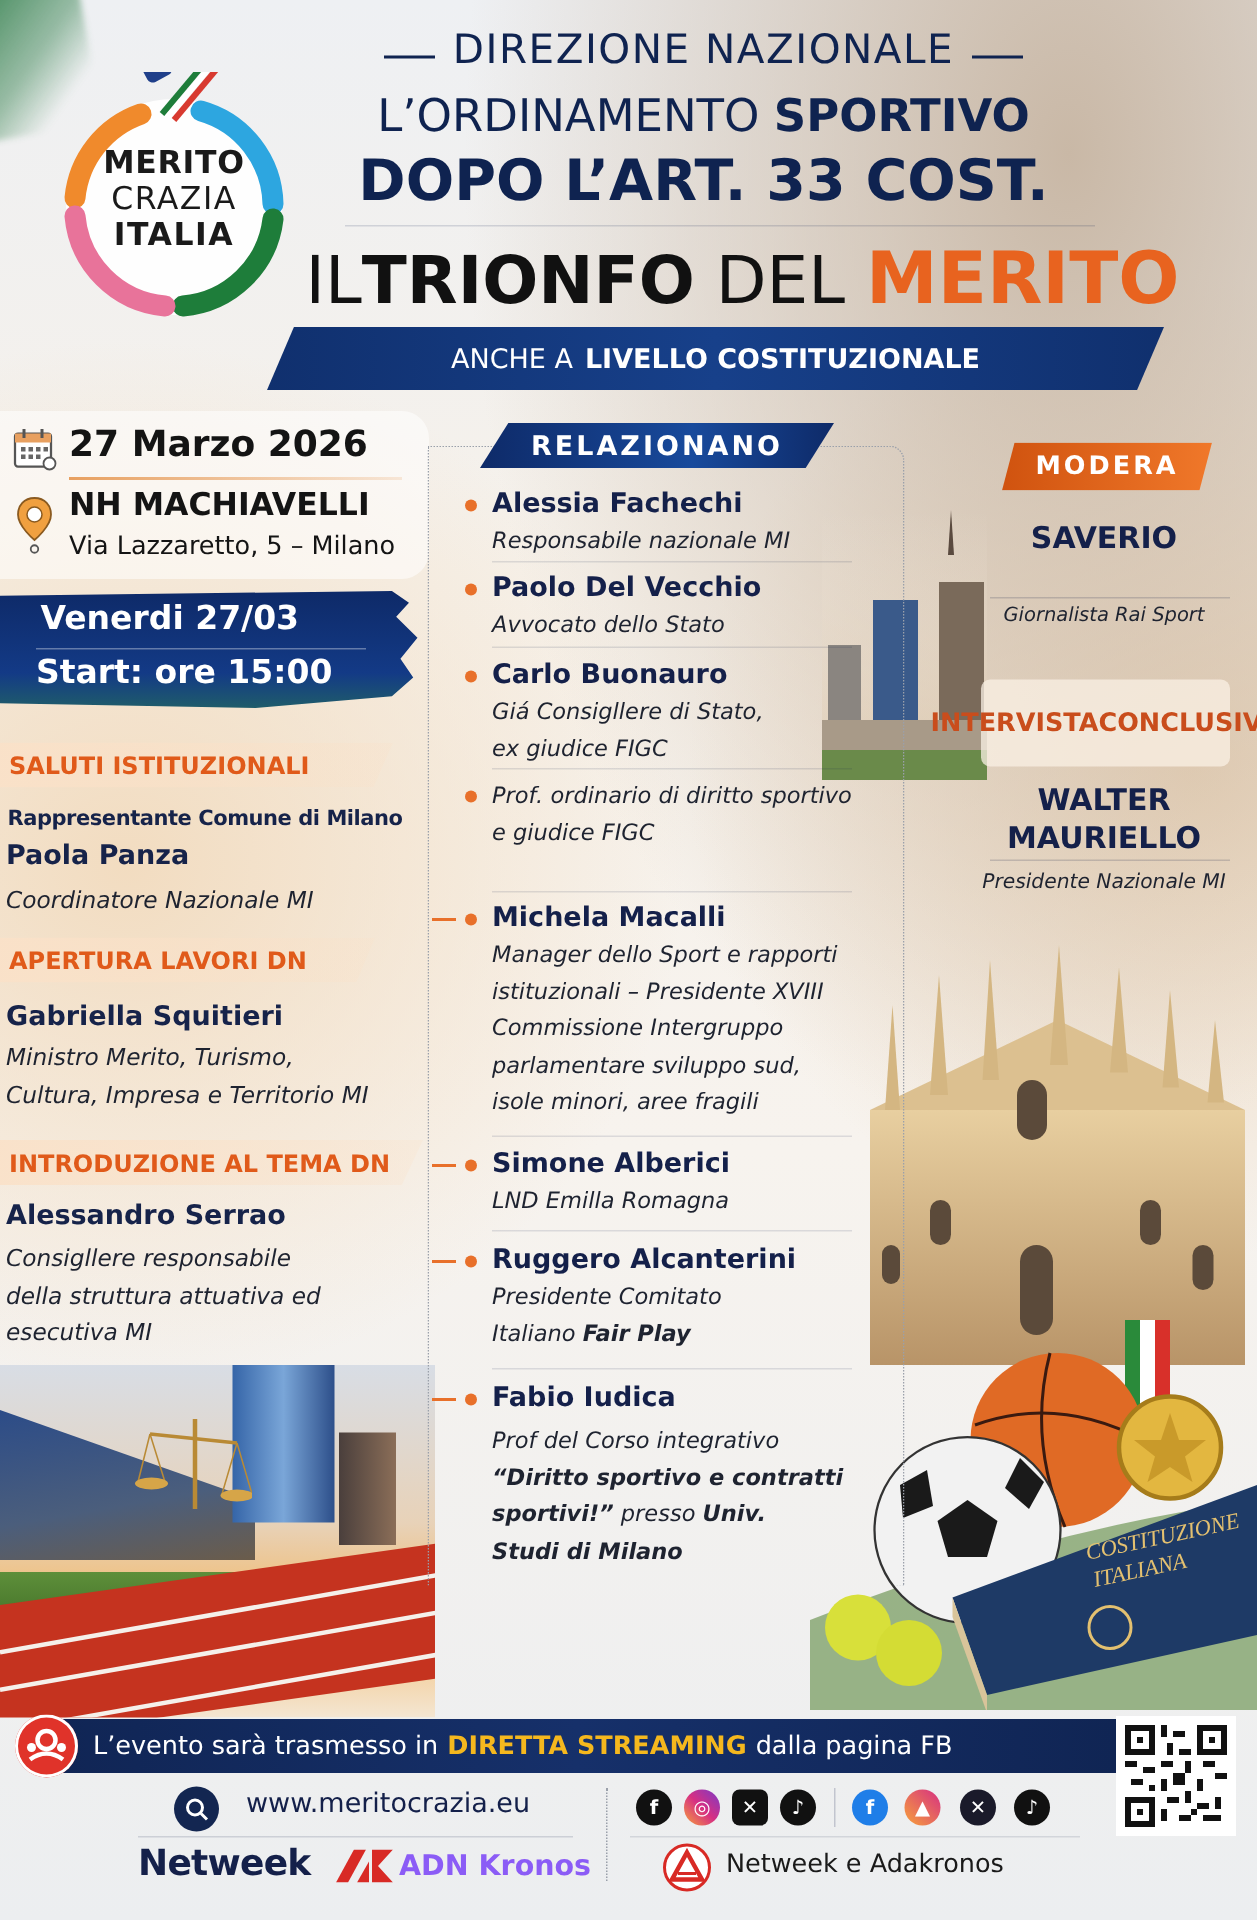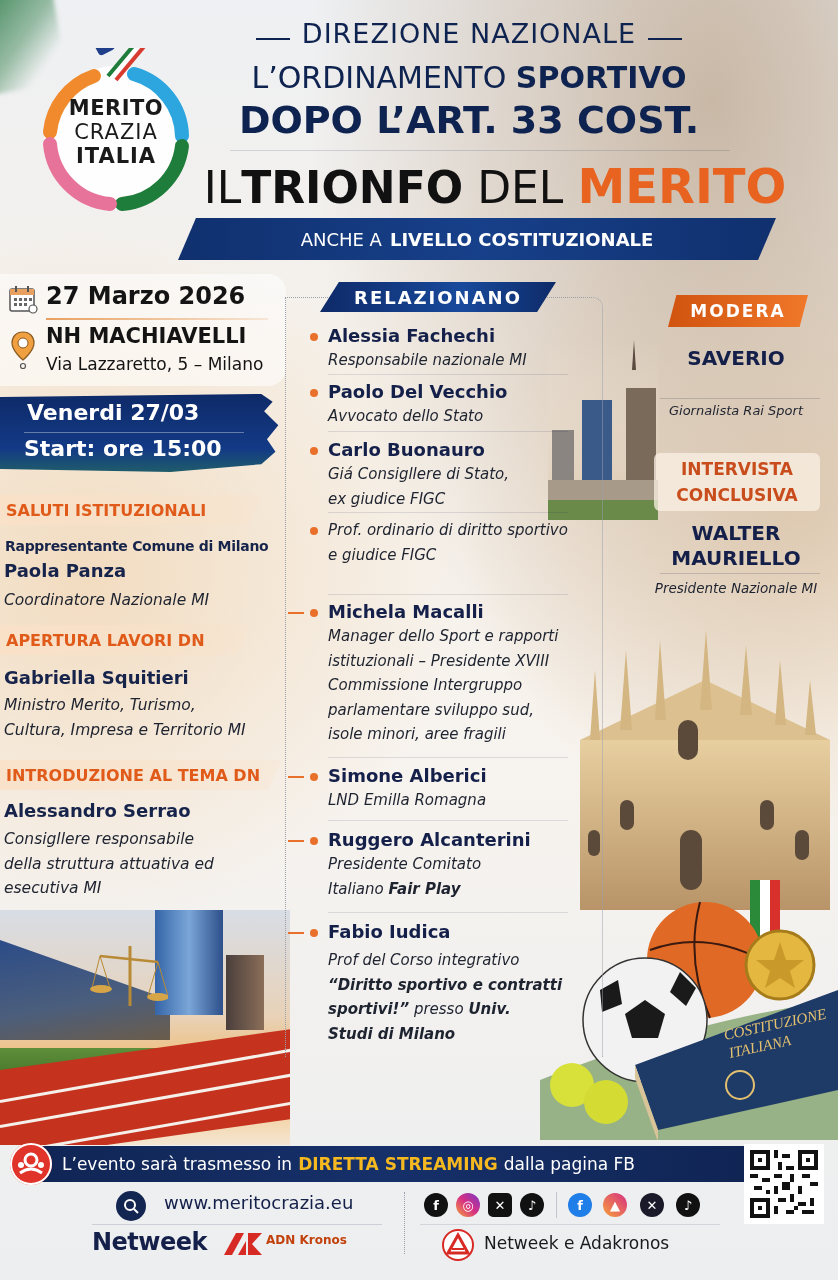--- a/index.html
+++ b/index.html
@@ -126,42 +126,42 @@
     clip-path: polygon(6% 0, 100% 0, 94% 100%, 0 100%);
     color: #fff; font-size: 17px; font-weight: 700; letter-spacing: 2px;
     display: flex; align-items: center; justify-content: center;
   }
   .r-name { position: absolute; left: 645px; width: 182px; text-align: center; font-size: 20px; font-weight: 700; color: #14204a; line-height: 25px; }
   .r-role { position: absolute; left: 640px; width: 192px; text-align: center; font-size: 13px; font-style: italic; color: #1e2330; white-space: nowrap; }
   .r-sep { position: absolute; left: 660px; width: 160px; height: 1px; background: rgba(20,32,74,0.18); }
   .intervista-box {
     position: absolute; left: 654px; top: 453px; width: 166px; height: 58px;
     background: rgba(250,240,228,0.75); border-radius: 6px;
-    display: flex; flex-direction: column; align-items: center; justify-content: center;
+    display: flex; align-items: center; justify-content: center;
     color: #c94d1c; font-size: 17px; font-weight: 700; line-height: 26px;
   }
 
   
   .stream-bar {
     position: absolute; left: 26px; top: 1146px; width: 718px; height: 36px;
     background: linear-gradient(90deg, #102554, #16306a 50%, #102554);
     display: flex; align-items: center; padding-left: 36px;
     color: #fff; font-size: 17px; white-space: nowrap;
   }
   .stream-bar .hl { color: #f5b81e; font-weight: 700; margin: 0 6px; }
   .stream-icon {
     position: absolute; left: 10px; top: 1143px; width: 42px; height: 42px; border-radius: 50%;
     background: #e0332a; box-shadow: 0 0 0 2px #fff inset;
   }
   .web-icon { position: absolute; left: 116px; top: 1191px; width: 30px; height: 30px; border-radius: 50%; background: #132651; }
   .web-text { position: absolute; left: 164px; top: 1192px; font-size: 18px; color: #14204a; }
   .foot-sep { position: absolute; left: 92px; top: 1224px; width: 290px; height: 1px; background: rgba(20,32,74,0.15); }
   .netweek-logo { position: absolute; left: 92px; top: 1228px; font-size: 24px; font-weight: 700; color: #14204a; letter-spacing: -0.5px; }
   .adn-mark { position: absolute; left: 224px; top: 1233px; width: 38px; height: 22px; }
-  .adn-text { position: absolute; left: 266px; top: 1233px; font-size: 12px; font-weight: 700; color: #c2410c; }
+  .adn-text { position: absolute; left: 266px; top: 1233px; font-size: 19px; font-weight: 700; color: #8b5cf6; }
   .vsep { position: absolute; left: 404px; top: 1192px; width: 0; height: 62px; border-left: 1.5px dotted #9aa0aa; }
   .soc { position: absolute; top: 1193px; width: 24px; height: 24px; border-radius: 50%; display: flex; align-items: center; justify-content: center; color: #fff; font-size: 13px; font-weight: 700; }
   .soc-sep { position: absolute; left: 556px; top: 1192px; width: 1px; height: 26px; background: rgba(20,32,74,0.2); }
   .foot-sep2 { position: absolute; left: 420px; top: 1224px; width: 300px; height: 1px; background: rgba(20,32,74,0.12); }
   .na-logo { position: absolute; left: 442px; top: 1229px; width: 32px; height: 32px; border-radius: 50%; background: #fff; border: 2px solid #d82a25; }
   .na-text { position: absolute; left: 484px; top: 1233px; font-size: 17px; color: #1a1a1a; }
   .qr { position: absolute; left: 744px; top: 1144px; width: 80px; height: 80px; background: #fff; padding: 6px; }
 </style>
 </head>
 <body>

